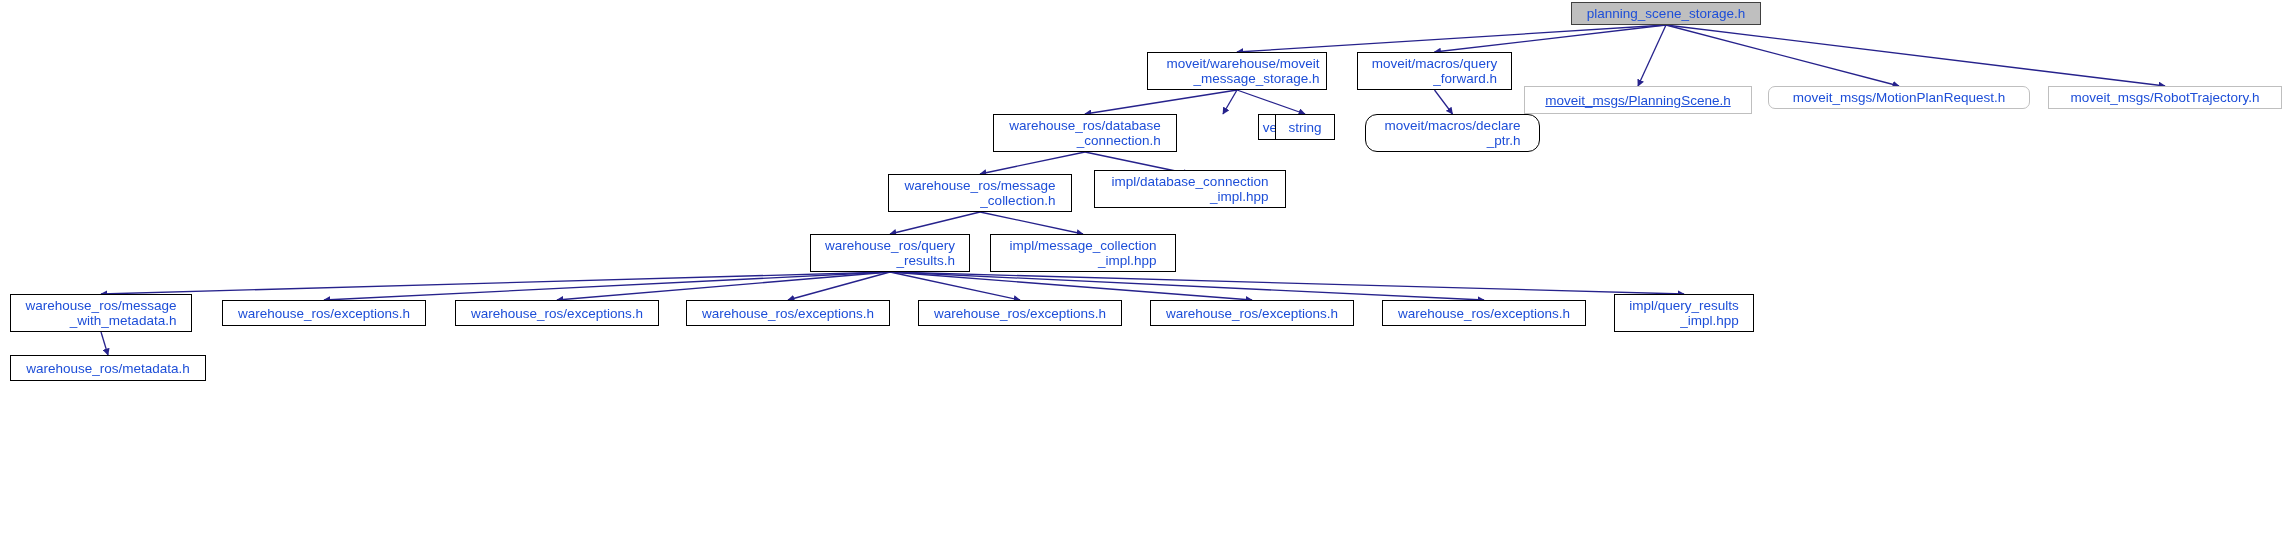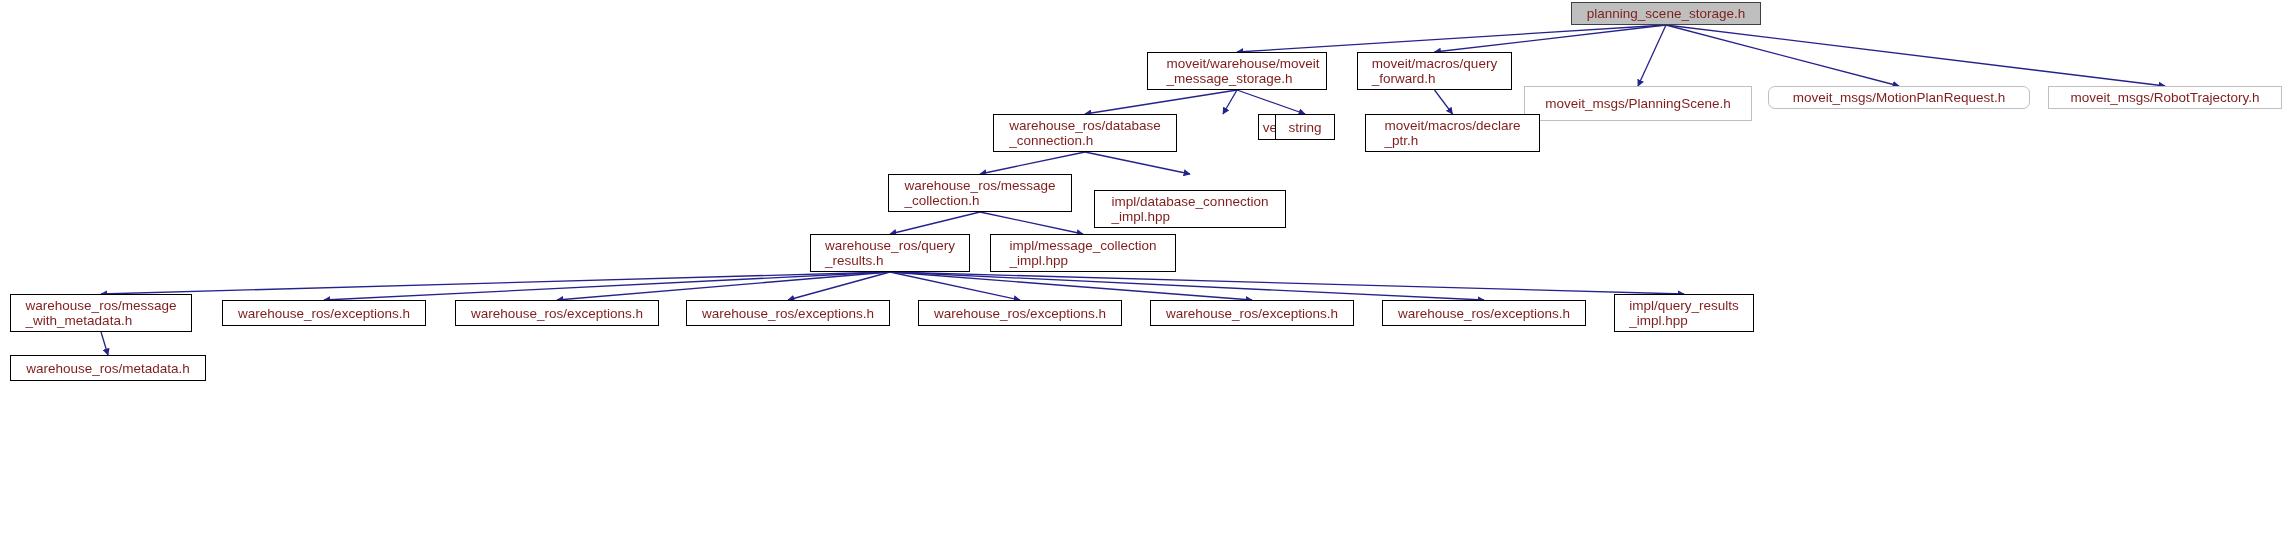--- a/index.html
+++ b/index.html
@@ -1,21 +1,21 @@
 <!DOCTYPE html>
 <html><head>
 <meta charset="utf-8">
 <style>
   html,body{margin:0;padding:0;background:#ffffff;}
   body{font-family:"Liberation Sans", sans-serif;}
   #graph{position:relative;width:2288px;height:559px;background:#ffffff;overflow:hidden;}
   #edges{position:absolute;left:0;top:0;width:2288px;height:559px;}
   .node{position:absolute;box-sizing:border-box;display:flex;align-items:center;justify-content:center;
-        text-align:left;background:#ffffff;border:1px solid #000000;
-        font-size:13.5px;line-height:15px;color:#7f1d1d;white-space:pre-line;letter-spacing:0px;}
+        text-align:right;background:#ffffff;border:1px solid #000000;
+        font-size:13.5px;line-height:15px;color:#1d4ed8;white-space:pre-line;letter-spacing:0px;}
   .node.root{background:#bfbfbf;border:1px solid #404040;}
   .node.ext{border:1px solid #bfbfbf;}
   .node span{display:block;padding:0 4px;}
 </style>
 </head>
 <body>
 
 <div id="graph">
   <svg id="edges" xmlns="http://www.w3.org/2000/svg">
     <defs>
@@ -47,32 +47,32 @@
         <line x1="890" y1="272" x2="1684" y2="294" stroke="#26228c" stroke-width="1.3" marker-end="url(#arrow)"></line>
         <line x1="101" y1="332" x2="108" y2="355" stroke="#26228c" stroke-width="1.3" marker-end="url(#arrow)"></line>
       </g>
   </svg>
   <div id="node-layer">
       <div class="node root" style="left: 1571px; top: 2px; width: 190px; height: 23px;"><span>planning_scene_storage.h</span></div>
       <div class="node" style="left: 1147px; top: 52px; width: 180px; height: 38px; padding-left: 12px;"><span>moveit/warehouse/moveit
 _message_storage.h</span></div>
       <div class="node" style="left: 1357px; top: 52px; width: 155px; height: 38px;"><span>moveit/macros/query
 _forward.h</span></div>
-      <div class="node ext" style="left: 1524px; top: 86px; width: 228px; height: 35px;"><span>moveit_msgs/PlanningScene.h</span></div>
+      <div class="node ext" style="left: 1524px; top: 86px; width: 228px; height: 28px; text-decoration: underline;"><span>moveit_msgs/PlanningScene.h</span></div>
       <div class="node ext" style="left: 1768px; top: 86px; width: 262px; height: 23px; border-radius: 7px;"><span>moveit_msgs/MotionPlanRequest.h</span></div>
       <div class="node ext" style="left: 2048px; top: 86px; width: 234px; height: 23px;"><span>moveit_msgs/RobotTrajectory.h</span></div>
       <div class="node" style="left: 993px; top: 114px; width: 184px; height: 38px;"><span>warehouse_ros/database
 _connection.h</span></div>
       <div class="node" style="left: 1258px; top: 114px; width: 46px; height: 26px;"><span>vector</span></div>
       <div class="node" style="left: 1275px; top: 114px; width: 60px; height: 26px;"><span>string</span></div>
-      <div class="node" style="left: 1365px; top: 114px; width: 175px; height: 38px;"><span>moveit/macros/declare
+      <div class="node" style="left: 1365px; top: 114px; width: 175px; height: 38px; border-radius: 12px;"><span>moveit/macros/declare
 _ptr.h</span></div>
       <div class="node" style="left: 888px; top: 174px; width: 184px; height: 38px;"><span>warehouse_ros/message
 _collection.h</span></div>
-      <div class="node" style="left: 1094px; top: 190px; width: 192px; height: 38px;"><span>impl/database_connection
+      <div class="node" style="left: 1094px; top: 170px; width: 192px; height: 38px;"><span>impl/database_connection
 _impl.hpp</span></div>
       <div class="node" style="left: 810px; top: 234px; width: 160px; height: 38px;"><span>warehouse_ros/query
 _results.h</span></div>
       <div class="node" style="left: 990px; top: 234px; width: 186px; height: 38px;"><span>impl/message_collection
 _impl.hpp</span></div>
       <div class="node" style="left: 10px; top: 294px; width: 182px; height: 38px;"><span>warehouse_ros/message
 _with_metadata.h</span></div>
       <div class="node" style="left: 222px; top: 300px; width: 204px; height: 26px;"><span>warehouse_ros/exceptions.h</span></div>
       <div class="node" style="left: 455px; top: 300px; width: 204px; height: 26px;"><span>warehouse_ros/exceptions.h</span></div>
       <div class="node" style="left: 686px; top: 300px; width: 204px; height: 26px;"><span>warehouse_ros/exceptions.h</span></div>

